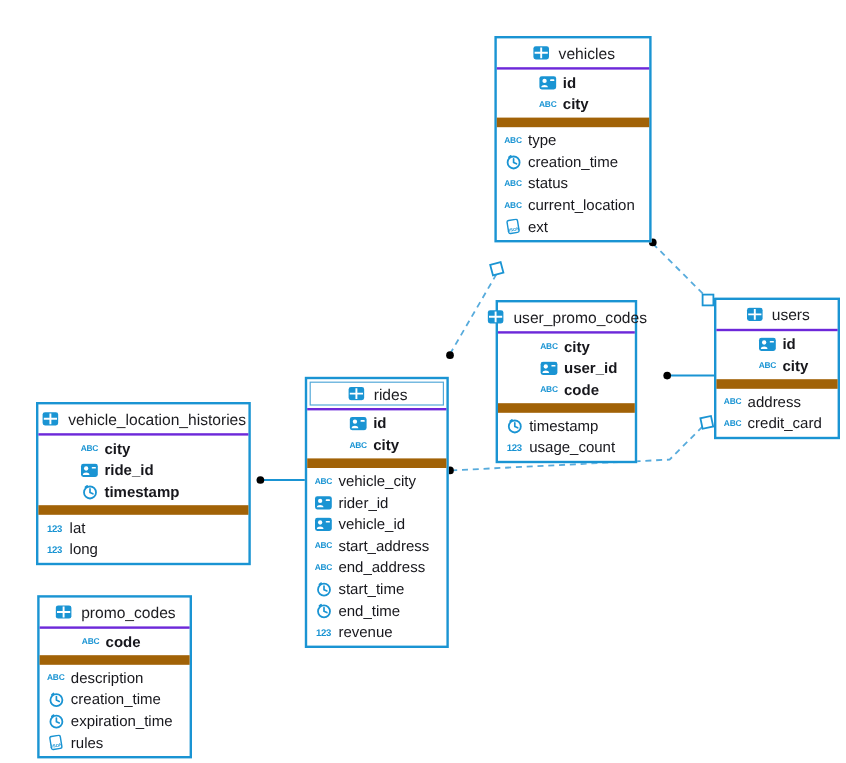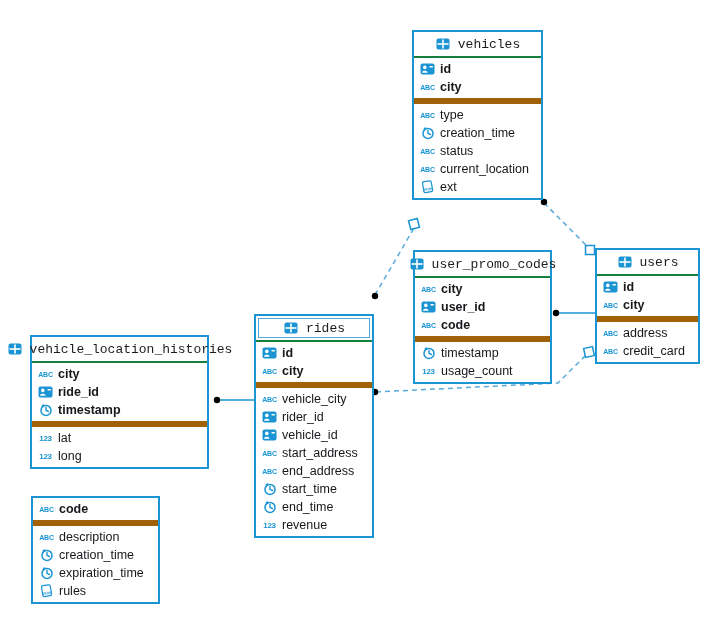--- a/index.html
+++ b/index.html
@@ -2,34 +2,34 @@
 <html><head>
 <meta charset="utf-8">
 <style>
   html,body{margin:0;padding:0;background:#ffffff;}
   body{width:705px;height:636px;font-family:"Liberation Sans",sans-serif;-webkit-font-smoothing:antialiased;}
   #diagram{position:relative;width:705px;height:636px;background:#fff;overflow:hidden;}
 
   
   .table-card{position:absolute;background:#fff;border:2px solid #1a94d3;box-sizing:border-box;}
   .t-header{position:relative;height:24px;display:flex;align-items:center;justify-content:center;gap:6px;
-            border-bottom:2px solid #15803d;font-size:13px;color:#1c1c20;white-space:nowrap;font-family:Liberation Mono, monospace;}
+            border-bottom:2px solid #6d28d9;font-size:13px;color:#1c1c20;white-space:nowrap;}
   .t-header.selected::after{content:"";position:absolute;left:2px;right:2px;top:2px;bottom:2px;
             border:1px solid #54a9d9;pointer-events:none;}
   .t-section{padding:2px 0;}
-  .t-section.primary{border-bottom:6px solid #a16207;}
+  .t-section.primary{border-bottom:8px solid #a16207;padding-left:29px;}
   .t-row{height:18px;display:flex;align-items:center;gap:4px;padding:0 5px;font-size:12.5px;color:#17171c;white-space:nowrap;}
   .t-row.key{font-weight:700;}
   .icon-box{width:17px;flex:0 0 17px;display:flex;align-items:center;justify-content:center;}
   .abc-glyph{font-size:7px;font-weight:800;color:#1a94d3;letter-spacing:-0.2px;}
   .num-glyph{font-size:8px;font-weight:700;color:#1a94d3;letter-spacing:-0.3px;}
 
   
   .pos-vehicles{left:412px;top:30px;width:131px;}
-  .pos-user_promo_codes{left:413px;top:250px;width:139px;text-align:center;}
+  .pos-user_promo_codes{left:413px;top:250px;width:118px;text-align:center;}
   .pos-users{left:595px;top:248px;width:105px;}
   .pos-rides{left:254px;top:288px;width:120px;margin-top:26px;}
   .pos-vehicle_location_histories{left:30px;top:335px;width:179px;text-align:right;}
   .pos-promo_codes{left:31px;top:496px;width:129px;}
 
   
   #connector-layer{position:absolute;left:0;top:0;width:705px;height:636px;}
   .conn-dashed{stroke:#57abdc;stroke-width:1.5;fill:none;stroke-dasharray:5 4;}
   .conn-solid{stroke:#1a94d3;stroke-width:1.7;fill:none;}
   .conn-dot{fill:#000000;}
@@ -392,20 +392,30 @@
           </div>
           <div class="t-row">
             <span class="icon-box">
               <span class="num-glyph">123</span>
             </span>
             <span class="t-label">long</span>
           </div>
         </div>
       </div>
       <div class="table-card pos-promo_codes">
+        <div class="t-header">
+          <span class="icon-box">
+            <svg width="14" height="12" viewBox="0 0 14 12">
+              <rect x="0.5" y="0.5" width="13" height="11" rx="2" fill="#1a94d3"></rect>
+              <line x1="7" y1="1.5" x2="7" y2="10.5" stroke="#fff" stroke-width="1.6"></line>
+              <line x1="1.5" y1="6" x2="12.5" y2="6" stroke="#fff" stroke-width="1.6"></line>
+            </svg>
+          </span>
+          <span>promo_codes</span>
+        </div>
         <div class="t-section primary">
           <div class="t-row key">
             <span class="icon-box">
               <span class="abc-glyph">ABC</span>
             </span>
             <span class="t-label">code</span>
           </div>
         </div>
         <div class="t-section">
           <div class="t-row">

